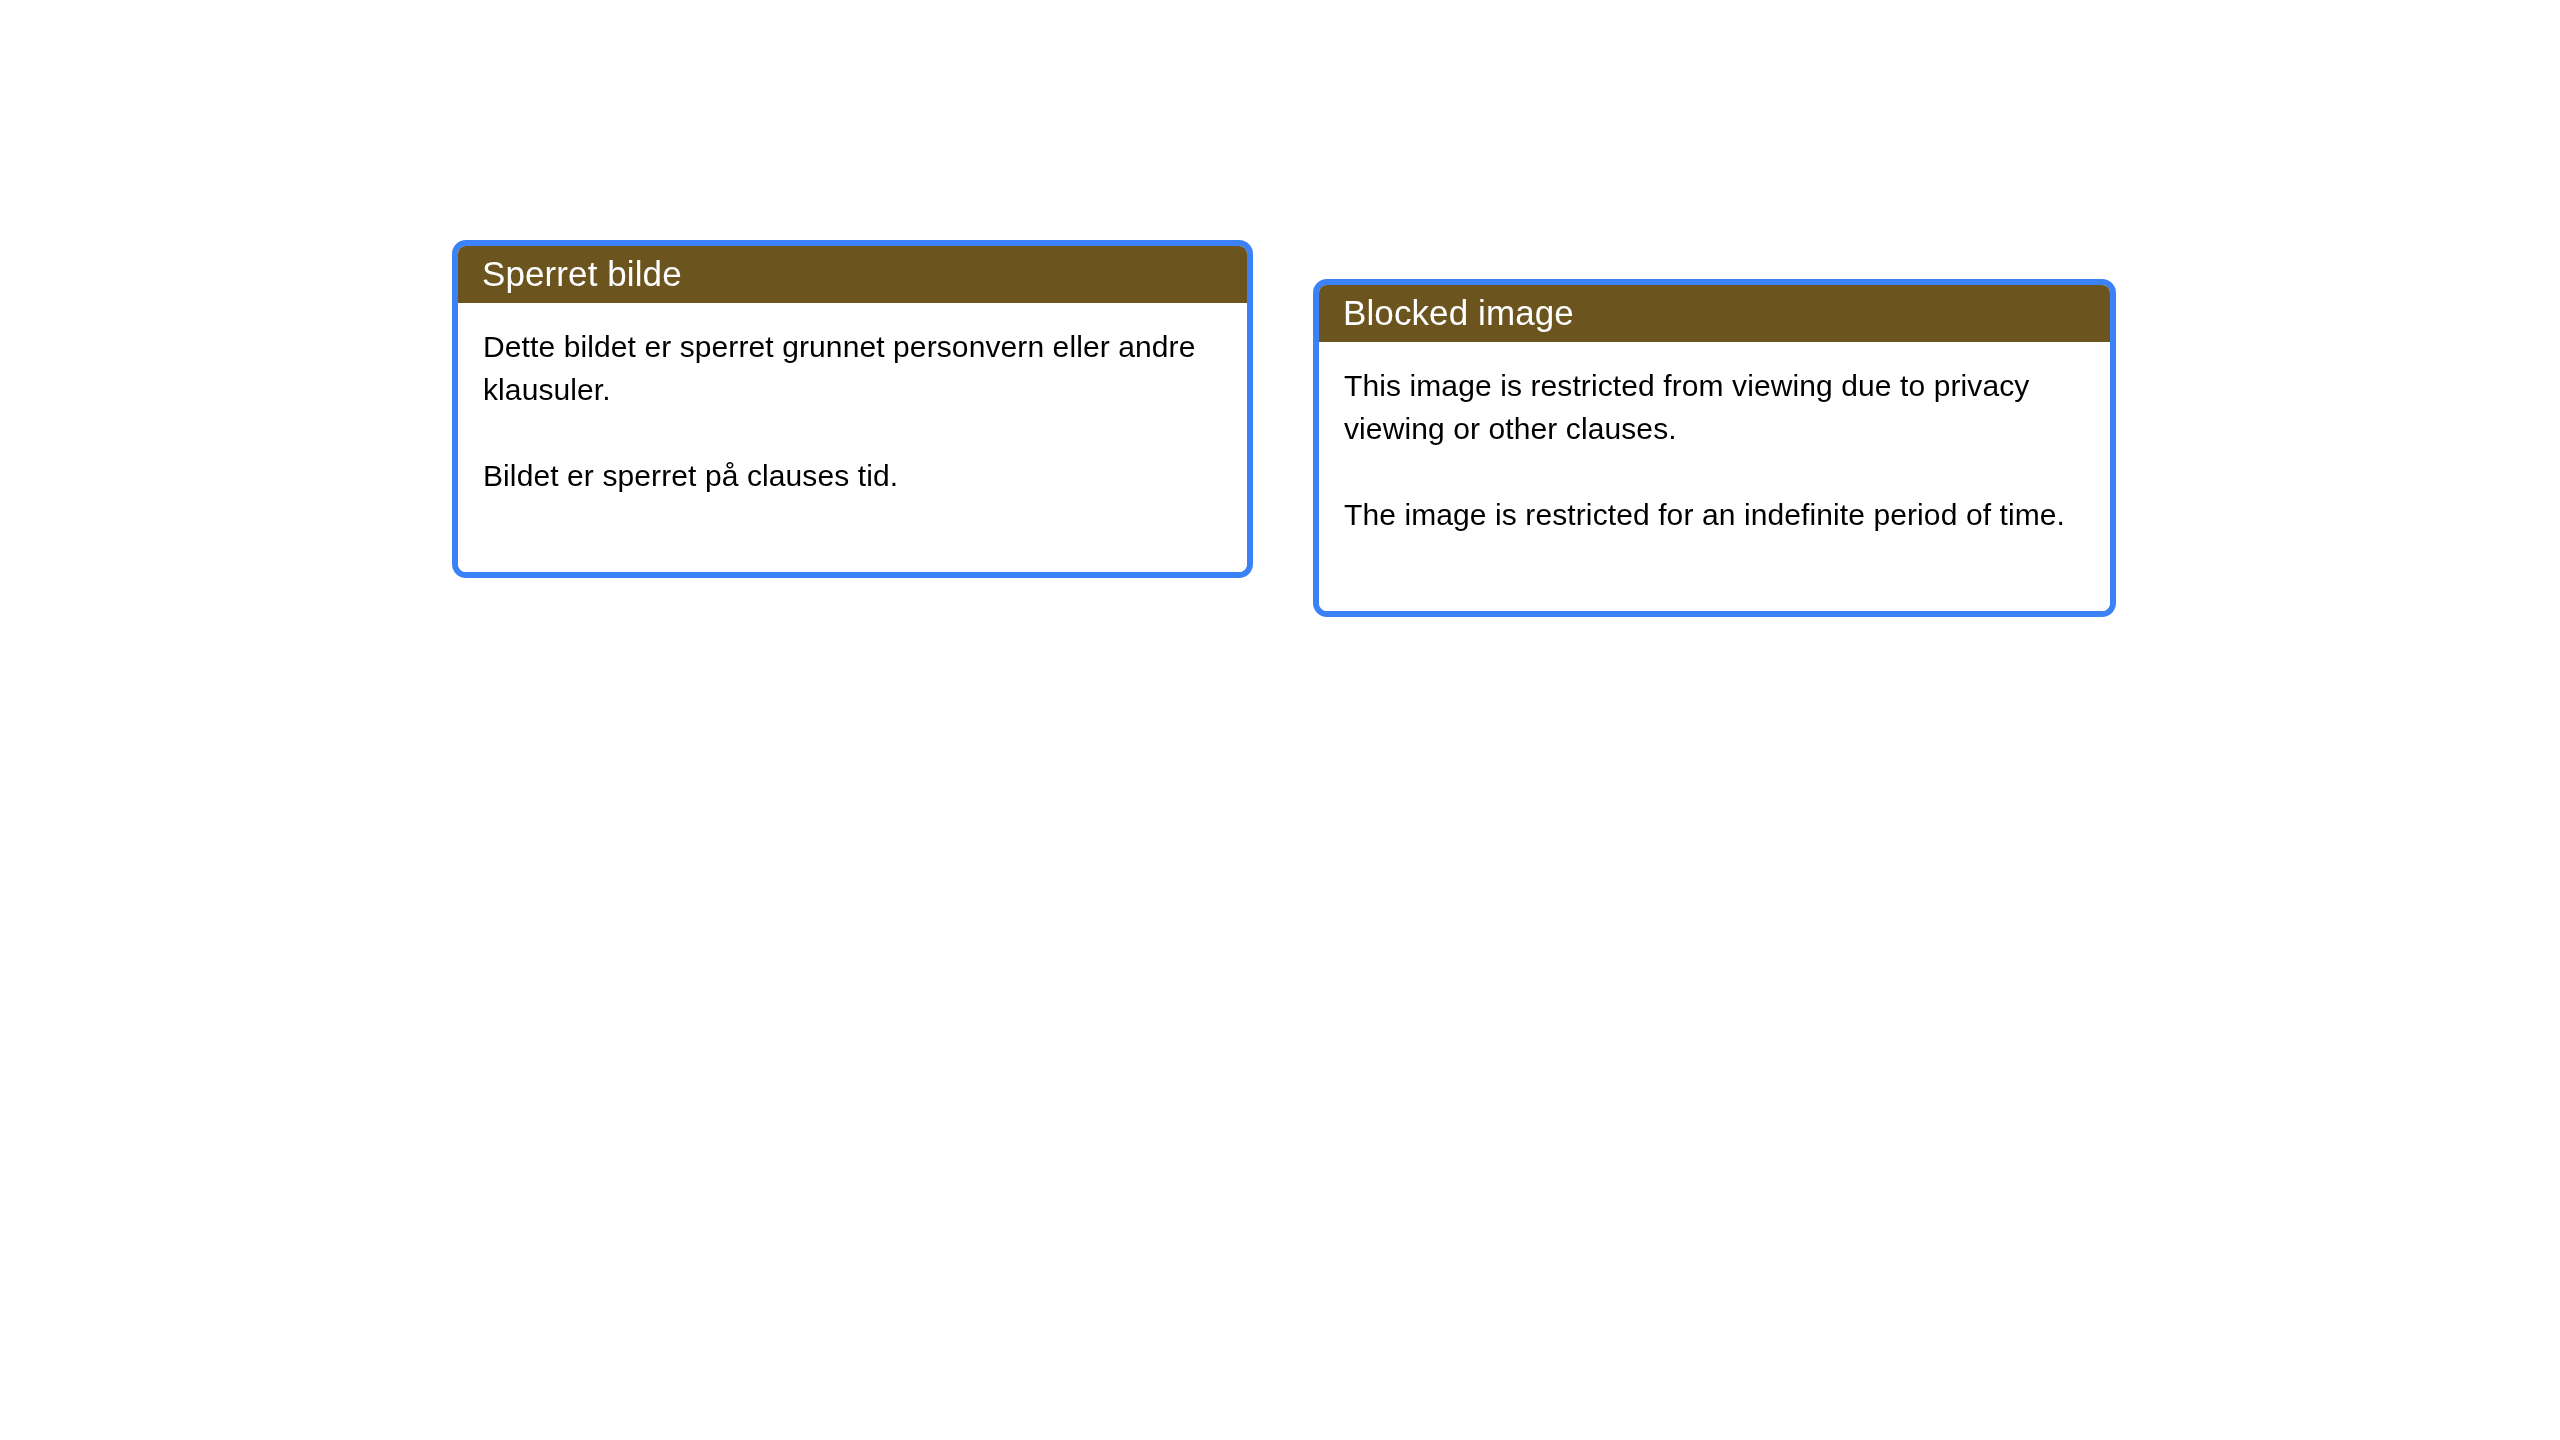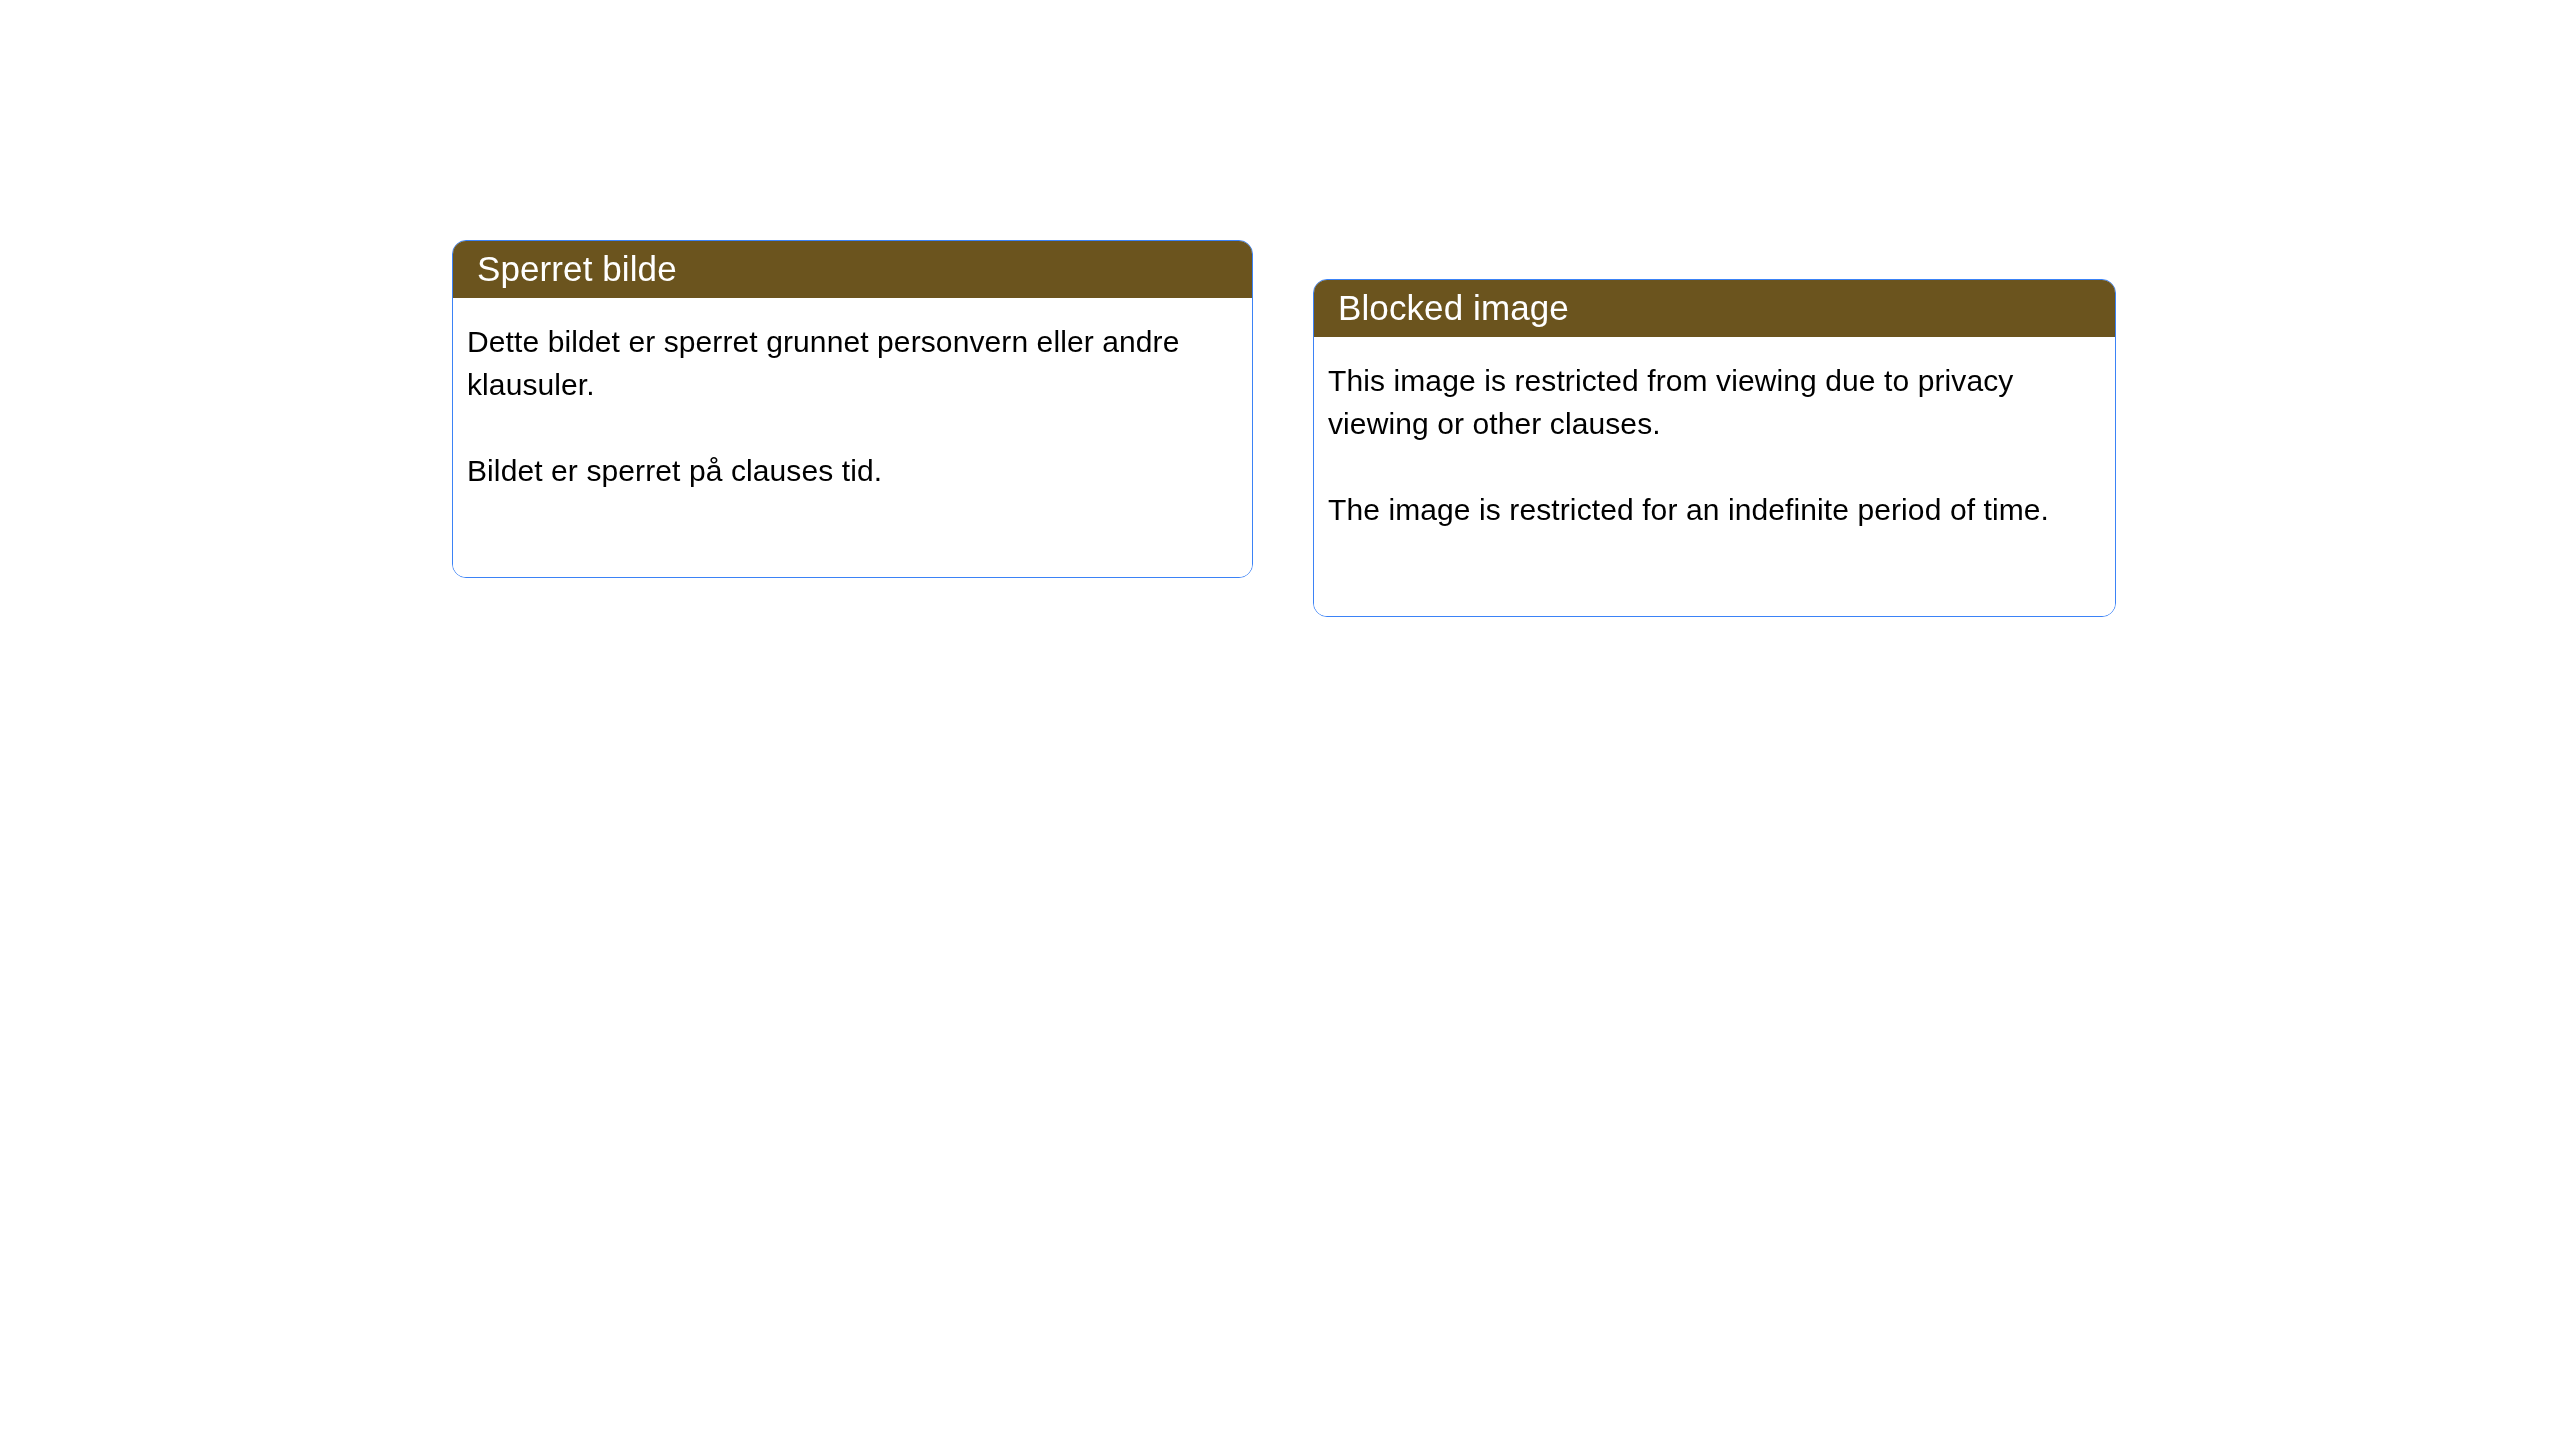--- a/index.html
+++ b/index.html
@@ -19,21 +19,21 @@
     position: relative;
     width: 2560px;
     height: 1440px;
     background: #ffffff;
   }
 
   .notice-card {
     position: absolute;
     box-sizing: border-box;
     background: #ffffff;
-    border: 1px solid #3b82f6;
+    border: 6px solid #3b82f6;
     border-radius: 14px;
     overflow: hidden;
     display: flex;
     flex-direction: column;
   }
 
   .notice-card.card-nb {
     left: 452px;
     top: 240px;
     width: 801px;
@@ -63,21 +63,21 @@
     font-size: 35px;
     line-height: 40px;
     font-weight: normal;
     letter-spacing: 0.1px;
     color: #ffffff;
     white-space: nowrap;
   }
 
   .card-body {
     flex: 1 1 auto;
-    padding: 22px 24px 18px 14px;
+    padding: 22px 24px 18px 25px;
     background: #ffffff;
   }
 
   .card-paragraph {
     font-size: 30px;
     line-height: 43px;
     color: #000000;
     margin: 0;
     letter-spacing: 0.1px;
     max-width: 760px;

